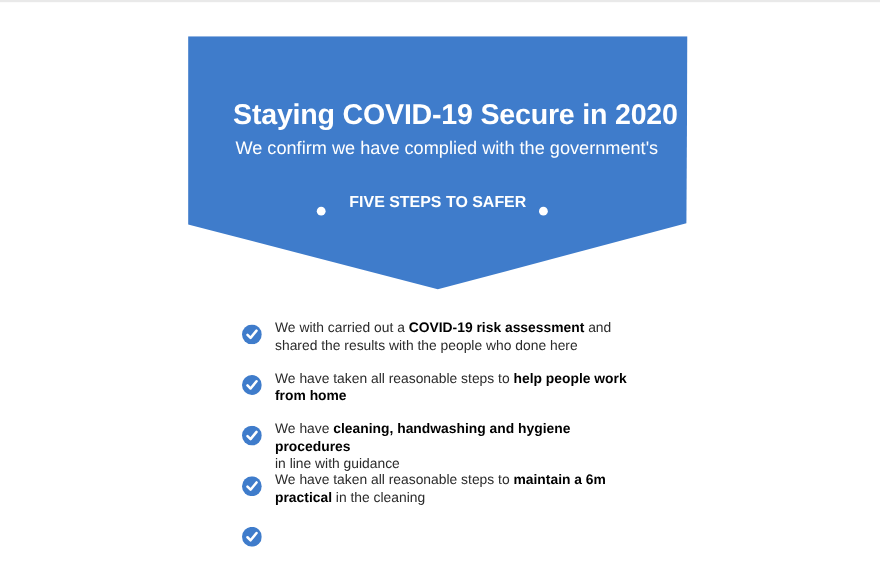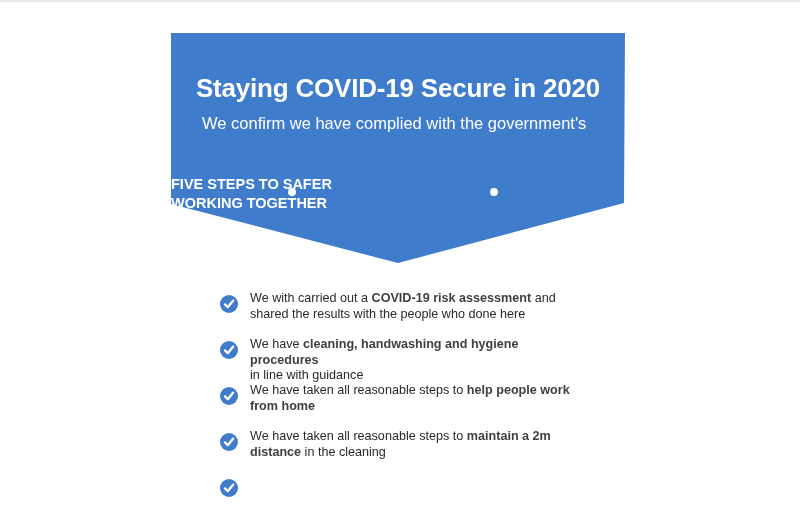--- a/index.html
+++ b/index.html
@@ -36,40 +36,40 @@
       position: absolute;
       left: 0;
       top: 40px;
       width: 454px;
       text-align: center;
       color: #ffffff;
       font-weight: bold;
       font-size: 26px;
       letter-spacing: -0.2px;
       line-height: 30px;
-      margin: 0;
+      margin: 16px;
     }
     .banner-subtitle {
       position: absolute;
       left: 31px;
       top: 80px;
       width: 400px;
       color: #ffffff;
       font-size: 16.5px;
       line-height: 21px;
-      margin: 0;
+      margin: 12px;
       text-align: justify;
       text-align-last: left;
     }
     .banner-tagline {
       position: absolute;
       left: 0;
       top: 142px;
       width: 454px;
-      text-align: left;
+      text-align: center;
       color: #ffffff;
       font-weight: bold;
       font-size: 14.5px;
       line-height: 19px;
     }
     .tagline-dot {
       position: absolute;
       top: 155px;
       width: 8px;
       height: 8px;
@@ -101,21 +101,21 @@
       width: 18px;
       height: 18px;
     }
     .step-text {
       font-size: 12.6px;
       line-height: 15.5px;
       color: #2a2a2a;
       padding-top: 1px;
     }
     .hl {
-      color: #404040;
+      color: #000000;
       font-weight: bold;
     }
   </style>
 </head>
 <body>
 
 <div class="top-rule"></div>
 
 <section class="banner">
   <svg class="banner-shape" viewBox="0 0 454 231" xmlns="http://www.w3.org/2000/svg">
@@ -124,21 +124,20 @@
 
   <h1 class="banner-title">Staying COVID-19 Secure in 2020</h1>
 
   <p class="banner-subtitle">
     <span>We confirm we have complied with the government's</span><br>
   </p>
 
   <span class="tagline-dot left"></span>
   <div class="banner-tagline">
     <span>FIVE STEPS TO SAFER</span><br>
-    <span>WORKING TOGETHER</span>
   </div>
   <span class="tagline-dot right"></span>
 </section>
 
 <ul class="steps">
 
   <li class="step">
     <svg class="check" viewBox="0 0 18 18" xmlns="http://www.w3.org/2000/svg">
       <circle cx="9" cy="9" r="9" fill="#3f7ccb"></circle>
       <path d="M5 9.4 L7.8 12.2 L13.2 5.6" stroke="#ffffff" stroke-width="2.3" fill="none" stroke-linecap="round" stroke-linejoin="round"></path>
@@ -148,44 +147,44 @@
       <span>shared the results with the people who done here</span>
     </div>
   </li>
 
   <li class="step">
     <svg class="check" viewBox="0 0 18 18" xmlns="http://www.w3.org/2000/svg">
       <circle cx="9" cy="9" r="9" fill="#3f7ccb"></circle>
       <path d="M5 9.4 L7.8 12.2 L13.2 5.6" stroke="#ffffff" stroke-width="2.3" fill="none" stroke-linecap="round" stroke-linejoin="round"></path>
     </svg>
     <div class="step-text">
+      <span>We have taken all reasonable steps to </span><span class="hl">help people work</span><br>
+      <span class="hl">from home</span>
+    </div>
+  </li>
+
+  <li class="step">
+    <svg class="check" viewBox="0 0 18 18" xmlns="http://www.w3.org/2000/svg">
+      <circle cx="9" cy="9" r="9" fill="#3f7ccb"></circle>
+      <path d="M5 9.4 L7.8 12.2 L13.2 5.6" stroke="#ffffff" stroke-width="2.3" fill="none" stroke-linecap="round" stroke-linejoin="round"></path>
+    </svg>
+    <div class="step-text">
       <span>We have </span><span class="hl">cleaning, handwashing and hygiene procedures</span><br>
       <span>in line with guidance</span>
     </div>
   </li>
 
   <li class="step">
     <svg class="check" viewBox="0 0 18 18" xmlns="http://www.w3.org/2000/svg">
       <circle cx="9" cy="9" r="9" fill="#3f7ccb"></circle>
       <path d="M5 9.4 L7.8 12.2 L13.2 5.6" stroke="#ffffff" stroke-width="2.3" fill="none" stroke-linecap="round" stroke-linejoin="round"></path>
     </svg>
     <div class="step-text">
-      <span>We have taken all reasonable steps to </span><span class="hl">help people work</span><br>
-      <span class="hl">from home</span>
-    </div>
-  </li>
-
-  <li class="step">
-    <svg class="check" viewBox="0 0 18 18" xmlns="http://www.w3.org/2000/svg">
-      <circle cx="9" cy="9" r="9" fill="#3f7ccb"></circle>
-      <path d="M5 9.4 L7.8 12.2 L13.2 5.6" stroke="#ffffff" stroke-width="2.3" fill="none" stroke-linecap="round" stroke-linejoin="round"></path>
-    </svg>
-    <div class="step-text">
-      <span>We have taken all reasonable steps to </span><span class="hl">maintain a 2m</span><br>
-      <span class="hl">distance</span><span> in the cleaning</span>
+      <span>We have taken all reasonable steps to </span><span class="hl">maintain a 6m</span><br>
+      <span class="hl">practical</span><span> in the cleaning</span>
     </div>
   </li>
 
   <li class="step">
     <svg class="check" viewBox="0 0 18 18" xmlns="http://www.w3.org/2000/svg">
       <circle cx="9" cy="9" r="9" fill="#3f7ccb"></circle>
       <path d="M5 9.4 L7.8 12.2 L13.2 5.6" stroke="#ffffff" stroke-width="2.3" fill="none" stroke-linecap="round" stroke-linejoin="round"></path>
     </svg>
   </li>
 

